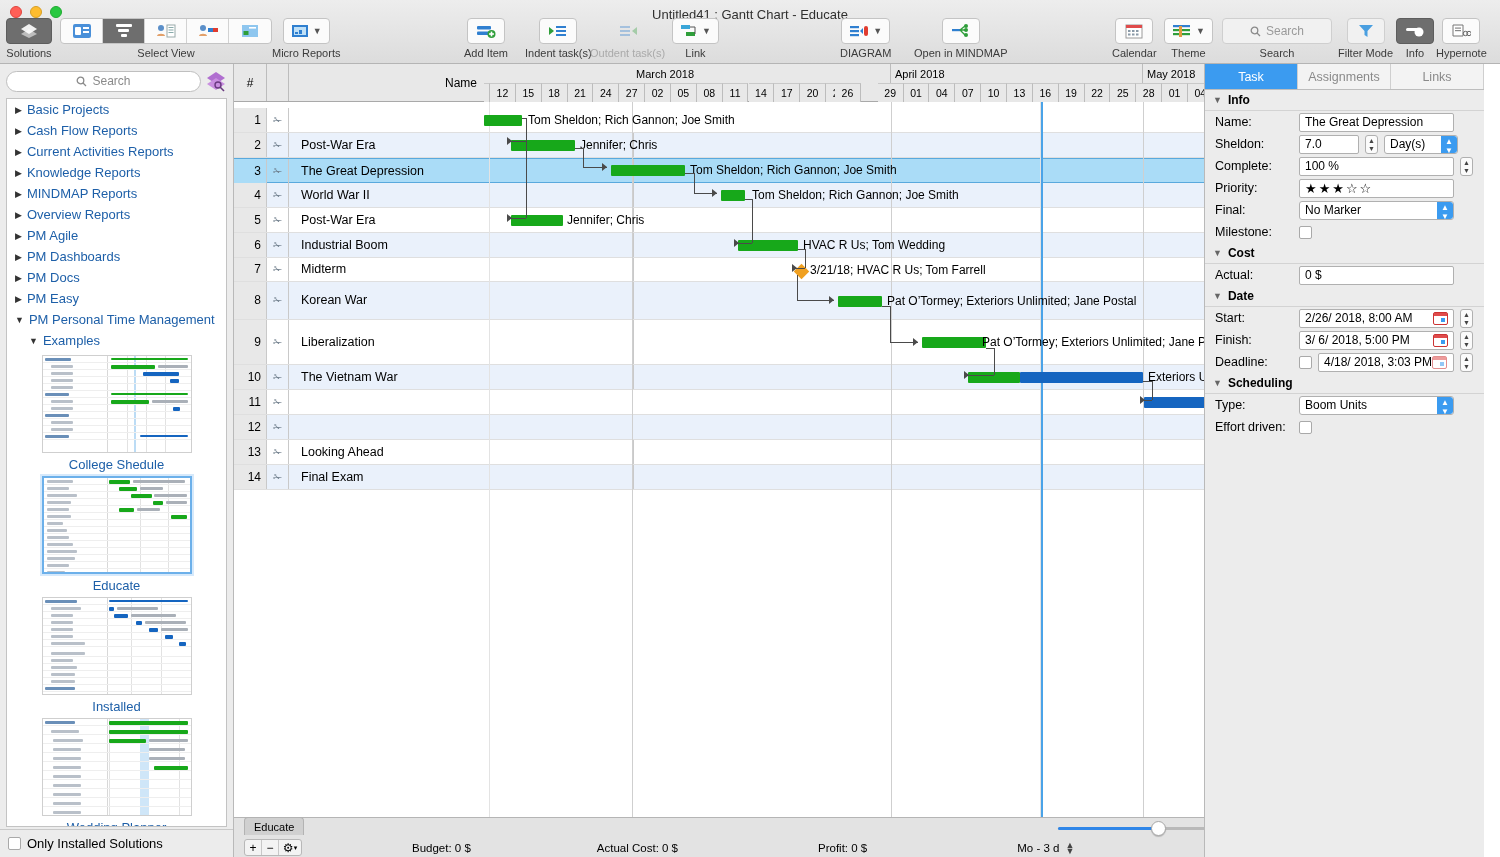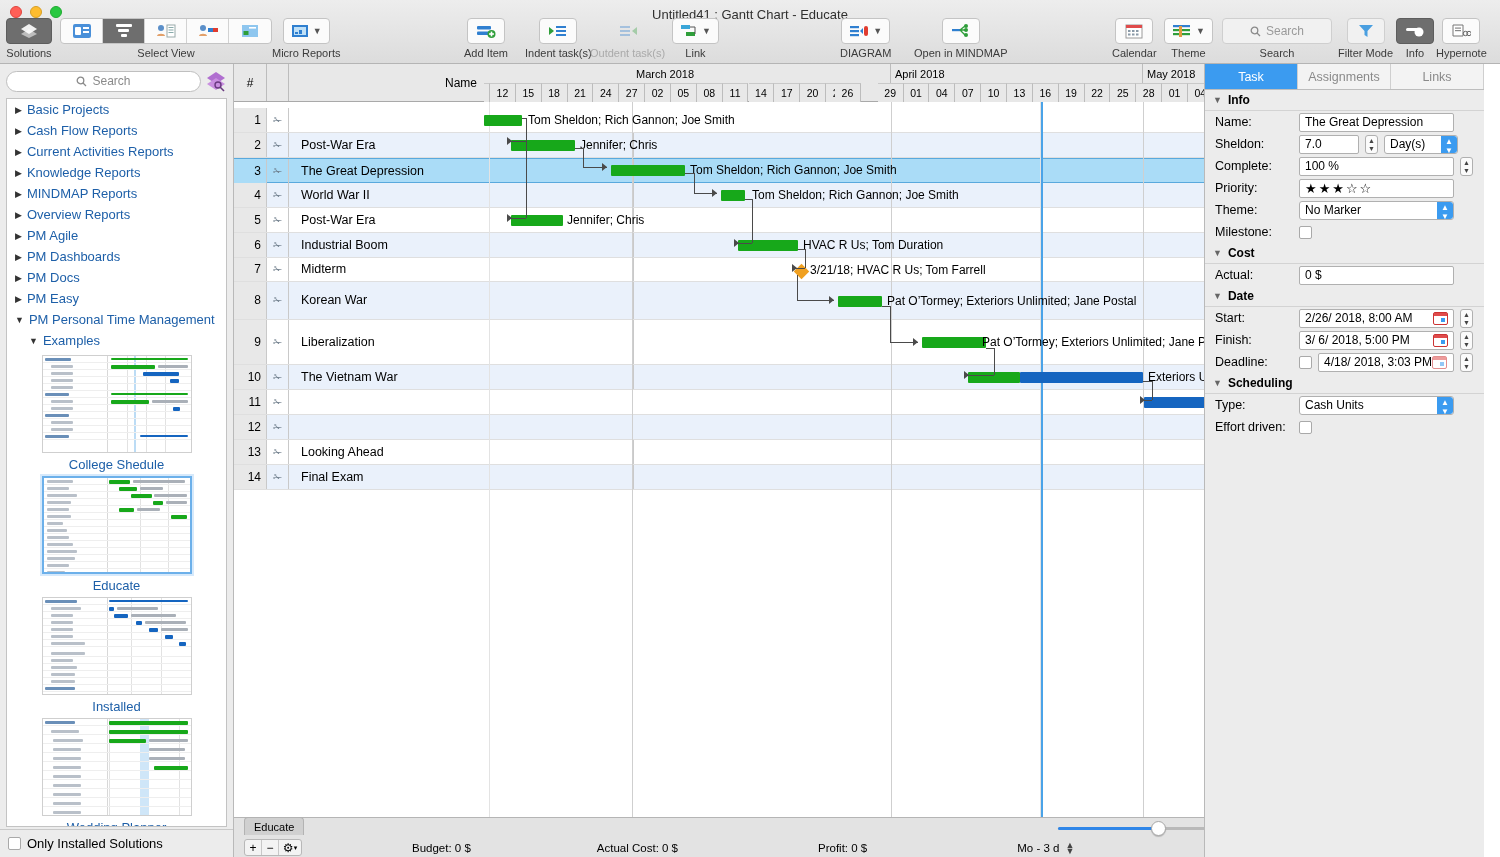--- a/index.html
+++ b/index.html
@@ -827,21 +827,21 @@
           <div class="barlbl" style="left:294px;top:11px">Tom Sheldon; Rich Gannon; Joe Smith</div>
           <div class="bar g" style="left:277px;top:38px;width:64px"></div>
           <div class="barlbl" style="left:346px;top:36px">Jennifer; Chris</div>
           <div class="bar g" style="left:377px;top:63px;width:74px"></div>
           <div class="barlbl" style="left:456px;top:61px">Tom Sheldon; Rich Gannon; Joe Smith</div>
           <div class="bar g" style="left:487px;top:88px;width:24px"></div>
           <div class="barlbl" style="left:518px;top:86px">Tom Sheldon; Rich Gannon; Joe Smith</div>
           <div class="bar g" style="left:277px;top:113px;width:52px"></div>
           <div class="barlbl" style="left:333px;top:111px">Jennifer; Chris</div>
           <div class="bar g" style="left:504px;top:138px;width:60px"></div>
-          <div class="barlbl" style="left:569px;top:136px">HVAC R Us; Tom Duration</div>
+          <div class="barlbl" style="left:569px;top:136px">HVAC R Us; Tom Wedding</div>
           <div class="mstone" style="left:562px;top:164px"></div>
           <div class="barlbl" style="left:576px;top:161px">3/21/18; HVAC R Us; Tom Farrell</div>
           <div class="bar g" style="left:604px;top:194px;width:44px"></div>
           <div class="barlbl" style="left:653px;top:192px">Pat O’Tormey; Exteriors Unlimited; Jane Postal</div>
           <div class="bar g" style="left:688px;top:235px;width:64px"></div>
           <div class="barlbl" style="left:748px;top:233px">Pat O’Tormey; Exteriors Unlimited; Jane Postal</div>
           <div class="bar g" style="left:734px;top:270px;width:52px"></div>
           <div class="bar b" style="left:786px;top:270px;width:123px"></div>
           <div class="barlbl" style="left:914px;top:268px">Exteriors Unlir</div>
           <div class="bar b" style="left:910px;top:295px;width:76px"></div>
@@ -944,21 +944,21 @@
       <span class="fin-box" style="width:155px">100 %</span>
       <span class="spin">▲<br>▼</span>
     </div>
     <div class="frow">
       <span class="flab">Priority:</span>
       <span class="fin-box" style="width:155px">
         <span class="stars" id="stars">★★★☆☆</span>
       </span>
     </div>
     <div class="frow">
-      <span class="flab">Theme:</span>
+      <span class="flab">Final:</span>
       <span class="sel-box" style="width:155px">
         <span>No Marker</span>
         <span class="arrows">▲<br>▼</span>
       </span>
     </div>
     <div class="frow">
       <span class="flab">Milestone:</span>
       <span class="ckbox"></span>
     </div>
 
@@ -1001,21 +1001,21 @@
       <span class="spin">▲<br>▼</span>
     </div>
 
     <div class="sect">
       <span class="tri">▼</span>
       <span>Scheduling</span>
     </div>
     <div class="frow">
       <span class="flab">Type:</span>
       <span class="sel-box" style="width:155px">
-        <span>Cash Units</span>
+        <span>Boom Units</span>
         <span class="arrows">▲<br>▼</span>
       </span>
     </div>
     <div class="frow">
       <span class="flab">Effort driven:</span>
       <span class="ckbox"></span>
     </div>
   </div>
 </div>
 

